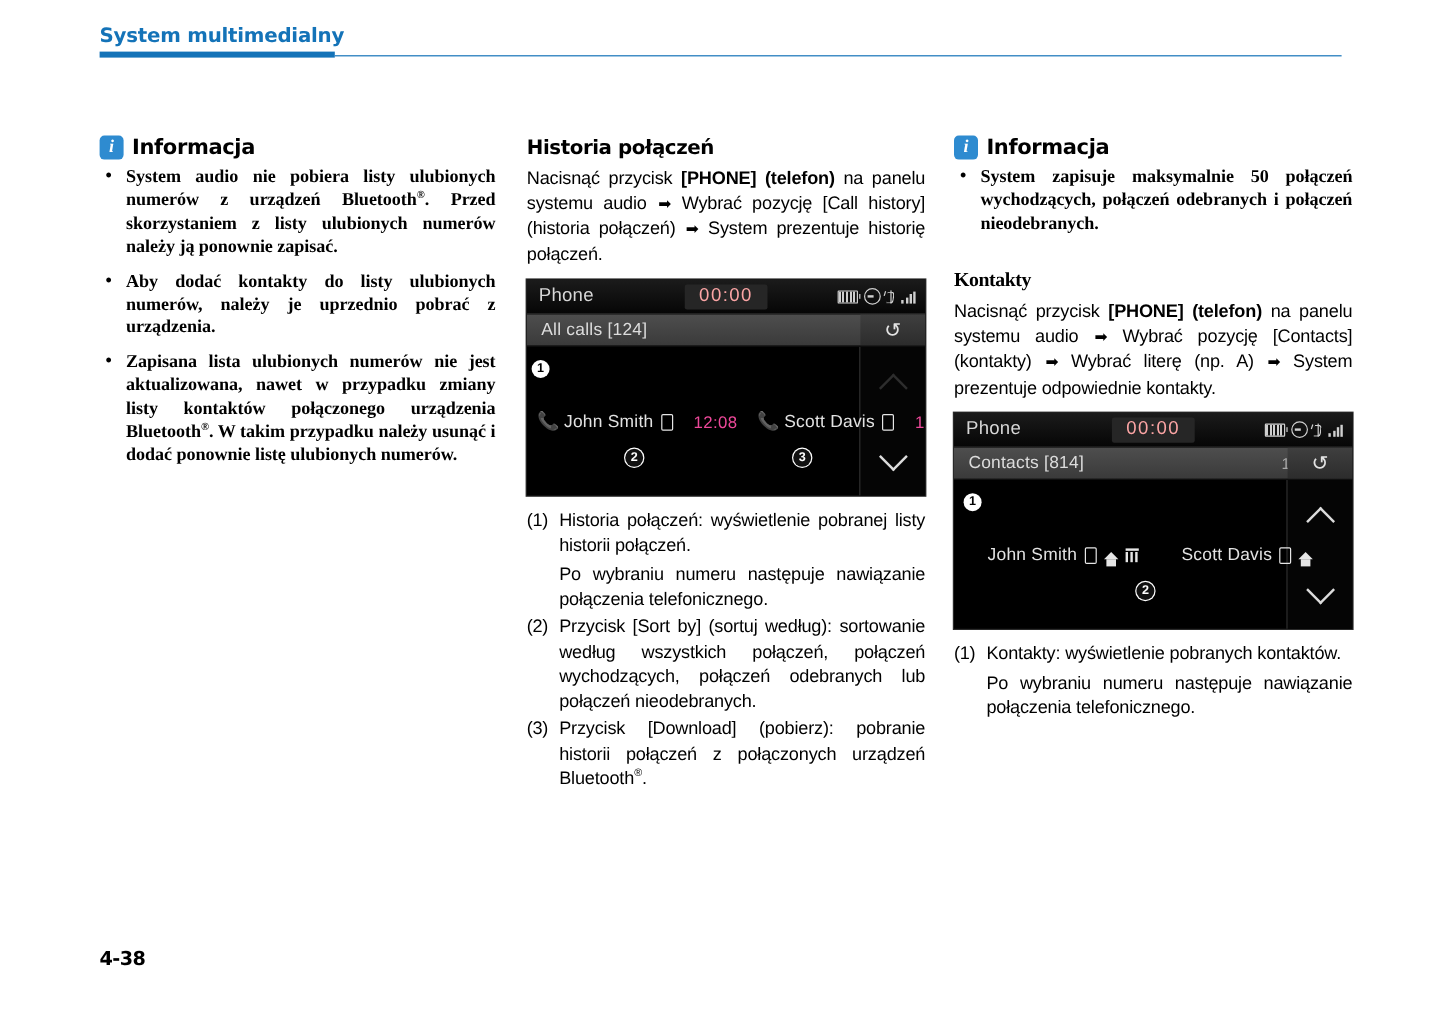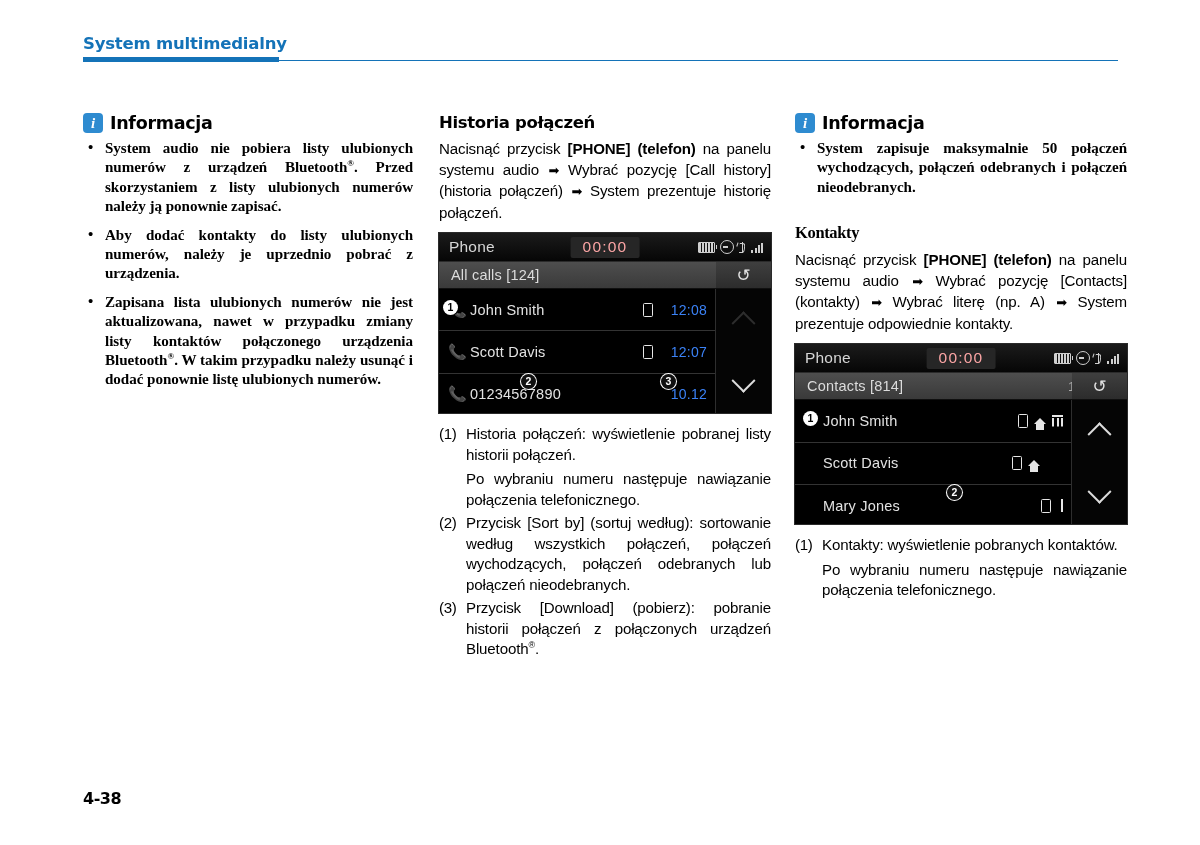--- a/index.html
+++ b/index.html
@@ -13,21 +13,21 @@
     position: relative;
     font-family: "Liberation Sans", sans-serif;
     color: #000;
     overflow: hidden;
   }
 
   
   #page-header {
     position: absolute;
     left: 83px;
-    top: 34px;
+    top: 20px;
     width: 1035px;
     height: 34px;
   }
   #page-header .head-title {
     font-family: "DejaVu Sans", sans-serif;
     font-weight: bold;
     font-size: 16.5px;
     letter-spacing: -0.2px;
     color: #1473b8;
     line-height: 20px;
@@ -301,21 +301,21 @@
   }
 
   
   .hu-body {
     display: flex;
     height: 126px;
   }
   .hu-list {
     width: 277px;
     display: flex;
-    flex-direction: column;
+    flex-direction: row;
   }
   .hu-rail {
     width: 55px;
     background: #050505;
     border-left: 1px solid #2e2e2e;
     display: flex;
     flex-direction: column;
   }
   .rail-back {
     height: 26px;
@@ -351,21 +351,21 @@
   .hu-row:last-child { border-bottom: 0; }
   .hu-row .nm {
     color: #e2e2e2;
     font-size: 14.5px;
     letter-spacing: 0.2px;
     flex: 1;
     white-space: nowrap;
     overflow: hidden;
   }
   .hu-row .time {
-    color: #3b82f6;
+    color: #ec4899;
     font-size: 14px;
     letter-spacing: 0.3px;
     margin-left: 8px;
     width: 46px;
     text-align: right;
   }
 
   
   .callic {
     width: 16px; height: 16px;

